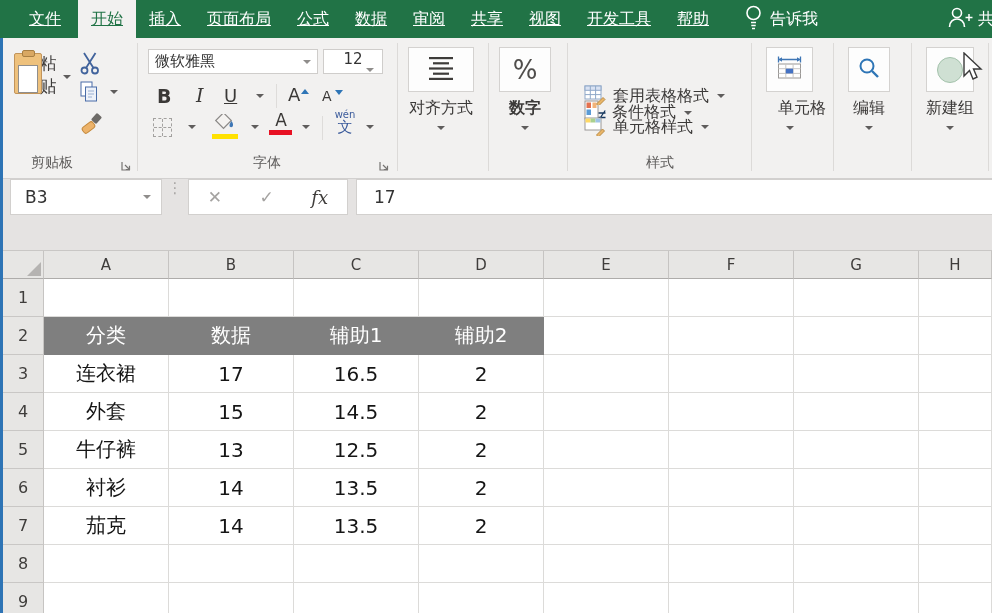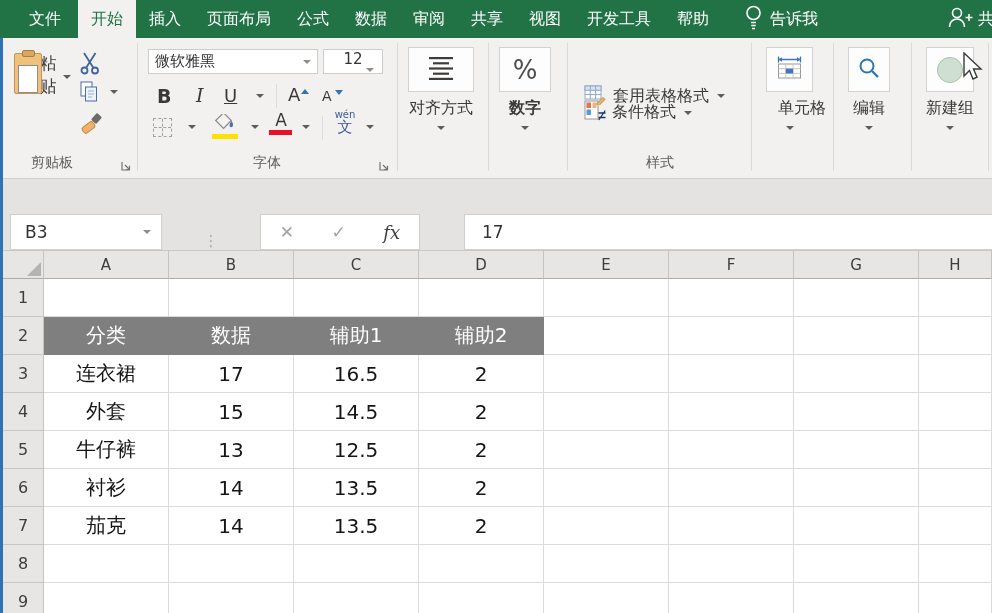--- a/index.html
+++ b/index.html
@@ -6,21 +6,21 @@
   html,body { background:#fff; }
   .win {
     position: relative; width: 992px; height: 613px; overflow: hidden;
     background: #fff; font-family: "DejaVu Sans", "Liberation Sans", sans-serif;
     cursor: default;
   }
   .win::before { content:""; position:absolute; left:0; top:38px; bottom:0; width:3px; background:#2e74b5; z-index:30; }
 
   
   .tabbar { height:38px; background:#217346; display:flex; align-items:stretch; color:#fff; font-size:16px; padding-left:12px; white-space:nowrap; }
-  .tab { display:flex; align-items:center; padding:0 13px; }
+  .tab { display:flex; align-items:center; padding:0 13px;text-decoration:underline; }
   .tab-file { padding:0 17px; }
   .tab-active { background:#f2f1f0; color:#217346; }
   .tellme { display:flex; align-items:center; gap:7px; margin-left:18px; padding:0 4px; }
   .share-tab { margin-left:auto; display:flex; align-items:center; gap:5px; width:46px; overflow:hidden; flex:none; }
 
   
   .ribbon { position:relative; height:141px; background:#f2f1f0; border-bottom:1px solid #d2d0cf; overflow:hidden; }
   .vsep { position:absolute; top:5px; width:1px; height:128px; background:#dcdad8; }
   .minisep { position:absolute; width:1px; height:24px; background:#dedcda; }
   .grouplabel { position:absolute; top:116px; font-size:14px; color:#5d5b5a; text-align:center; }
@@ -64,21 +64,21 @@
   .pinyin-bottom { font-size:15px; display:block; }
 
   .stylerow { position:absolute; left:584px; display:flex; align-items:center; gap:6px; font-size:16px; color:#3c3a39; }
   .stylerow .caret { margin-left:2px; }
 
   .circle-icon { width:26px; height:26px; border-radius:50%; background:#cfe0d3; border:1px solid #a3c2ab; }
 
   .cursor { position:absolute; left:962px; top:14px; z-index:40; }
 
   
-  .fbar { height:72px; background:#e5e3e2; border-bottom:1px solid #c9c7c5; display:flex; align-items:flex-end; padding-left:10px;gap:36px; }
+  .fbar { height:72px; background:#e5e3e2; border-bottom:1px solid #c9c7c5; display:flex; align-items:flex-start; padding-left:10px; }
   .namebox { width:152px; height:36px; background:#fff; border:1px solid #d2d0ce; display:flex; align-items:center; padding:0 10px 0 14px; font-size:17px; color:#333; flex:none; }
   .namebox .caret { margin-left:auto; border-top-color:#8f8d8b; }
   .fdots { width:26px; text-align:center; color:#a9a7a5; font-size:15px; flex:none; letter-spacing:0; }
   .fnbox { width:160px; height:36px; background:#fff; border:1px solid #d2d0ce; display:flex; align-items:center; justify-content:space-around; flex:none; }
   .fcancel, .fenter { color:#a5a3a1; font-size:17px; }
   .ffx { font-family:"DejaVu Serif", serif; font-style:italic; font-size:18px; color:#403e3c; }
   .finput { flex:1; height:36px; background:#fff; border:1px solid #d2d0ce; border-right:none; margin-left:8px; display:flex; align-items:center; padding-left:17px; font-size:17px; color:#333; }
 
   
   .colheads { display:flex; height:28px; margin-left:3px; }
@@ -270,20 +270,33 @@
         <svg width="23" height="22" viewBox="0 0 23 22">
             <rect x="1" y="3" width="16" height="13" fill="#fff" stroke="#8fa8c8"></rect>
             <rect x="1" y="3" width="16" height="4.3" fill="#d9e2f3" stroke="#8fa8c8"></rect>
             <path d="M1 11.6 h16 M6.3 3 v13 M11.6 3 v13" stroke="#8fa8c8" fill="none"></path>
             <path d="M12.5 21 l6.5 -6.5 l2 2 l-6.5 6.5 z" fill="#e9b568" stroke="#b98a43"></path>
           </svg>
       </span>
       <span>套用表格格式</span>
       <span class="caret"></span>
     </div>
+    <div class="stylerow" style="top:76px;">
+      <span>
+        <svg width="23" height="22" viewBox="0 0 23 22">
+            <rect x="1" y="4" width="16" height="12" fill="#fff" stroke="#9a9896"></rect>
+            <rect x="1.5" y="4.5" width="5" height="4" fill="#ffd965"></rect>
+            <rect x="6.5" y="4.5" width="5" height="4" fill="#a9d08e"></rect>
+            <rect x="11.5" y="4.5" width="5" height="4" fill="#9dc3e6"></rect>
+            <path d="M12.5 21 l6 -6 l2 2 l-6 6 z" fill="#e9b568" stroke="#b98a43"></path>
+          </svg>
+      </span>
+      <span>单元格样式</span>
+      <span class="caret"></span>
+    </div>
     <div class="grouplabel" style="left:610px;width:100px;">样式</div>
     <div class="vsep" style="left:751px;"></div>
 
     <div class="bigbox" style="left:766px;top:9px;width:47px;height:45px;">
       <span>
         <svg width="31" height="26" viewBox="0 0 31 26">
             <path d="M4.5 1.5 v6 M26.5 1.5 v6 M4.5 4.5 h22" stroke="#3e76b5" stroke-width="1.3" fill="none"></path>
             <path d="M4.5 4.5 l3.5 -2.2 v4.4 z" fill="#3e76b5"></path>
             <path d="M26.5 4.5 l-3.5 -2.2 v4.4 z" fill="#3e76b5"></path>
             <rect x="4.5" y="9" width="22" height="14" fill="#fff" stroke="#9a9896"></rect>

